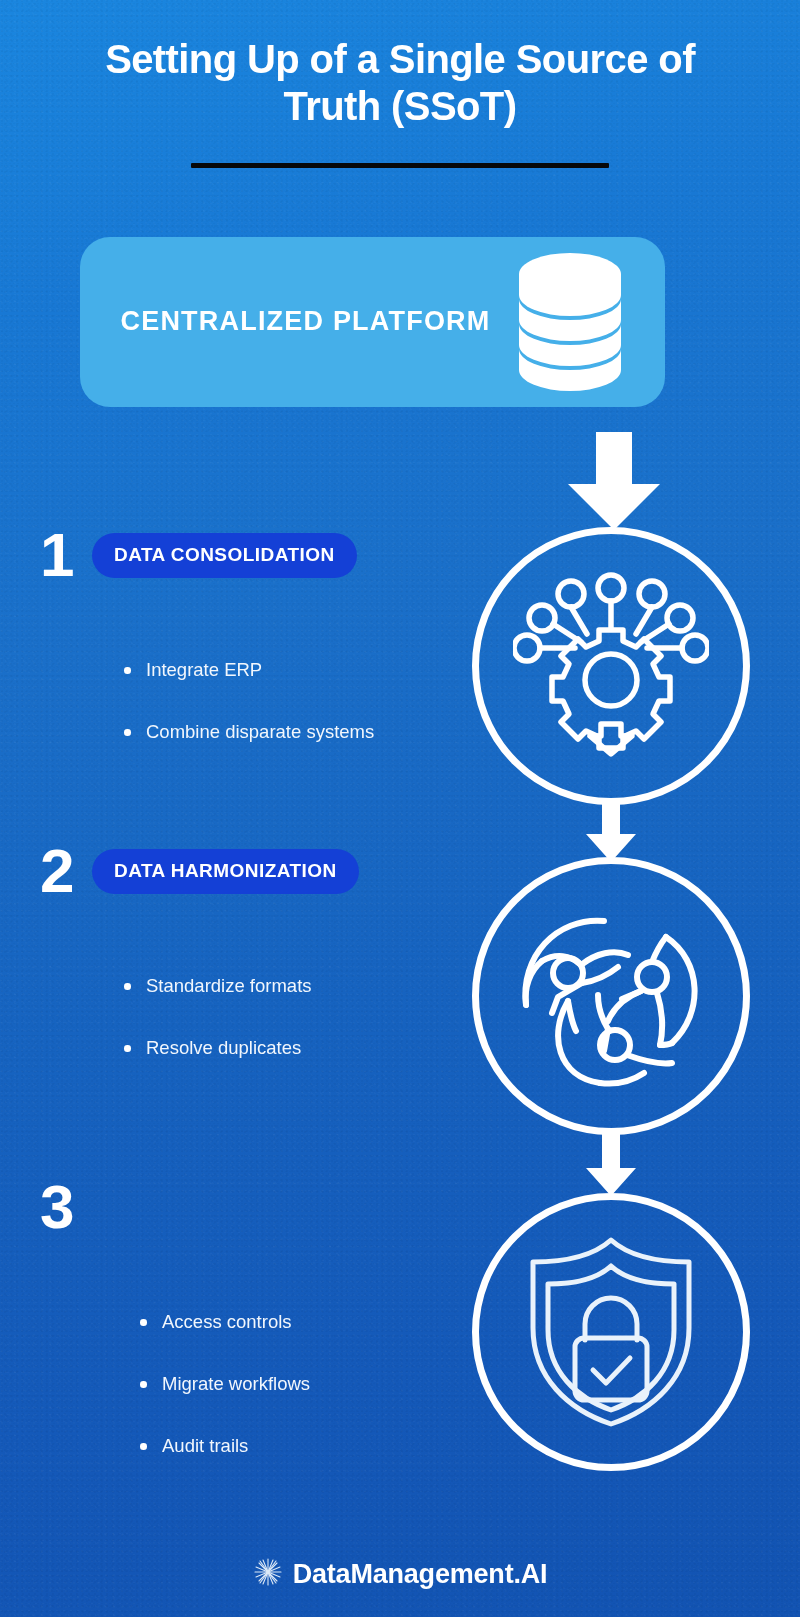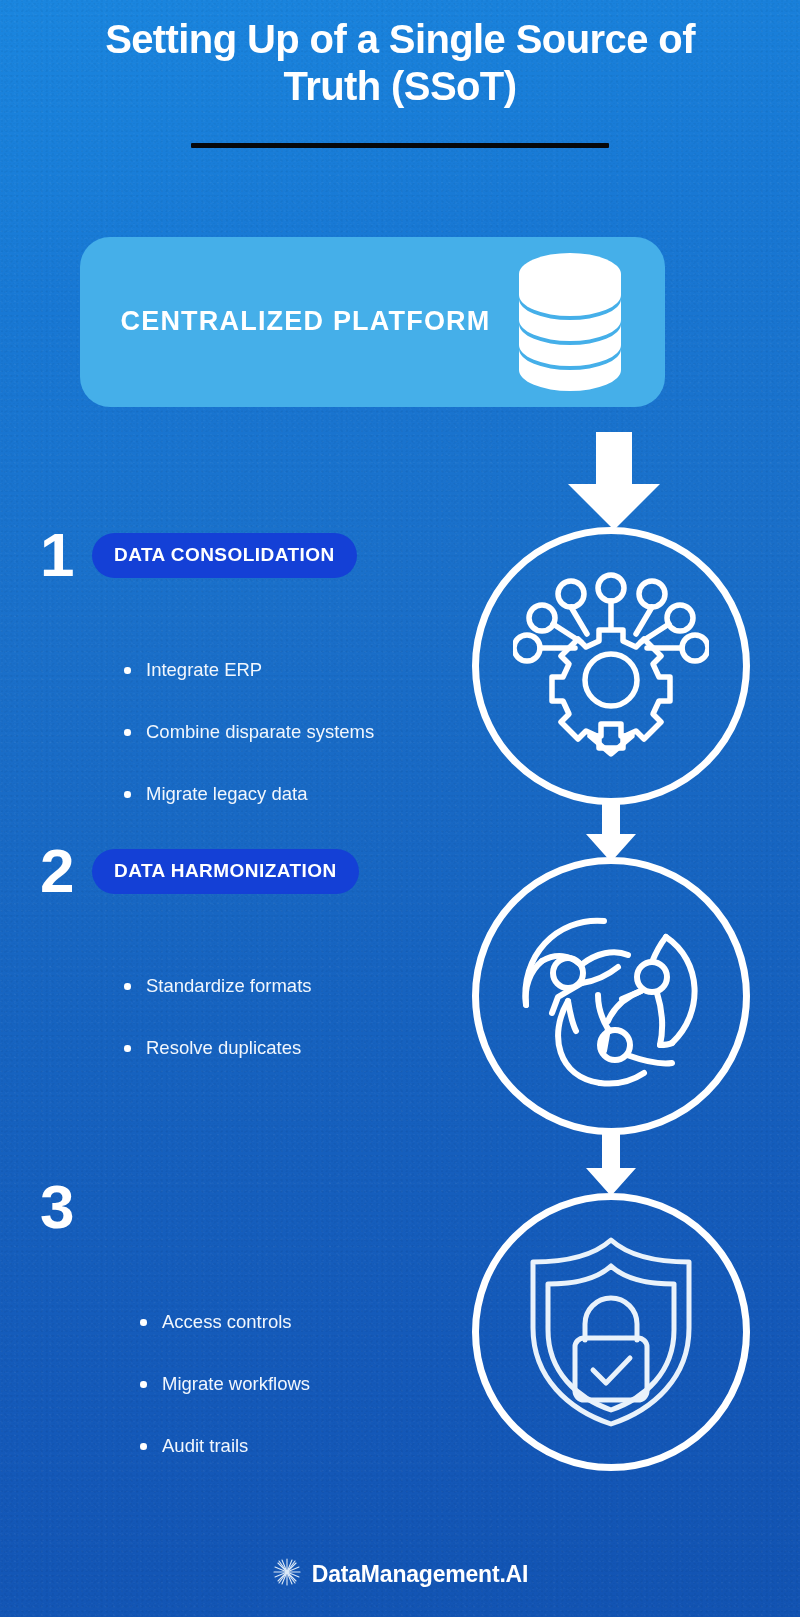--- a/index.html
+++ b/index.html
@@ -38,21 +38,21 @@
       radial-gradient(circle at 64% 48%, rgba(255,255,255,.09) 0 1px, transparent 1px),
       radial-gradient(circle at 83% 71%, rgba(0,0,0,.09) 0 1px, transparent 1px),
       radial-gradient(circle at 22% 86%, rgba(255,255,255,.08) 0 1px, transparent 1px),
       radial-gradient(circle at 52% 94%, rgba(0,0,0,.08) 0 1px, transparent 1px);
     background-size: 7px 7px, 5px 5px, 9px 9px, 6px 6px, 8px 8px, 4px 4px;
   }
 
   
   .header {
     position: absolute;
-    top: 16px; left: 0; right: 0;
+    top: 36px; left: 0; right: 0;
     text-align: center;
   }
   .title {
     font-size: 40px;
     font-weight: bold;
     line-height: 1.18;
     color: #ffffff;
     letter-spacing: -0.6px;
     padding: 0 60px;
   }
@@ -187,21 +187,21 @@
   
   .footer {
     position: absolute;
     bottom: 26px; left: 0; right: 0;
     display: flex;
     align-items: center;
     justify-content: center;
     gap: 10px;
   }
   .footer-logo-text {
-    font-size: 23px;
+    font-size: 27px;
     font-weight: bold;
     color: #ffffff;
     letter-spacing: -0.2px;
   }
 </style>
 </head>
 <body>
 
 <div class="poster">
   <div class="grain"></div>
@@ -235,21 +235,20 @@
   <div class="step step-1">
     <div class="step-head">
       <div class="step-num">1</div>
       <div class="step-pill">
         <div class="step-pill-text">DATA CONSOLIDATION</div>
       </div>
     </div>
     <ul class="bullets">
       <li>Integrate ERP</li>
       <li>Combine disparate systems</li>
-      <li>Migrate legacy data</li>
     </ul>
     <div class="circle">
       <span>
         <svg width="196" height="196" viewBox="0 0 196 196" aria-hidden="true">
           <g fill="none" stroke="#ffffff" stroke-width="5.5" stroke-linecap="round" stroke-linejoin="round">
 
             <circle cx="58" cy="28" r="13"></circle>
             <circle cx="98" cy="22" r="13"></circle>
             <circle cx="139" cy="28" r="13"></circle>
             <circle cx="29" cy="52" r="13"></circle>

